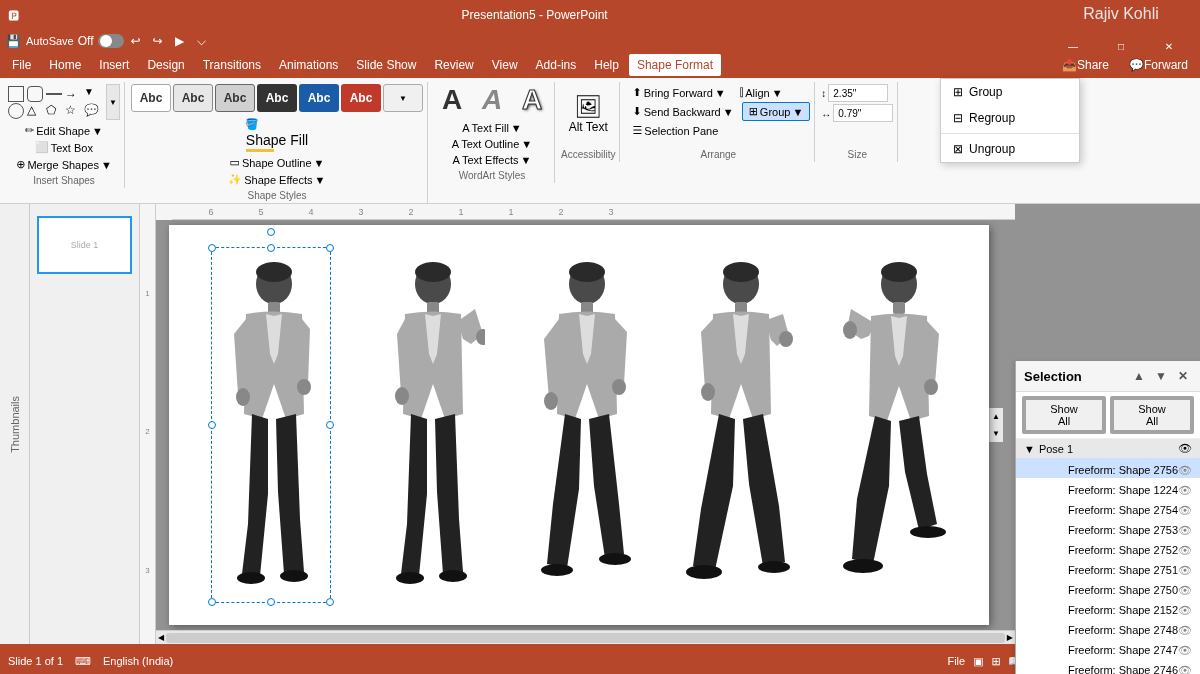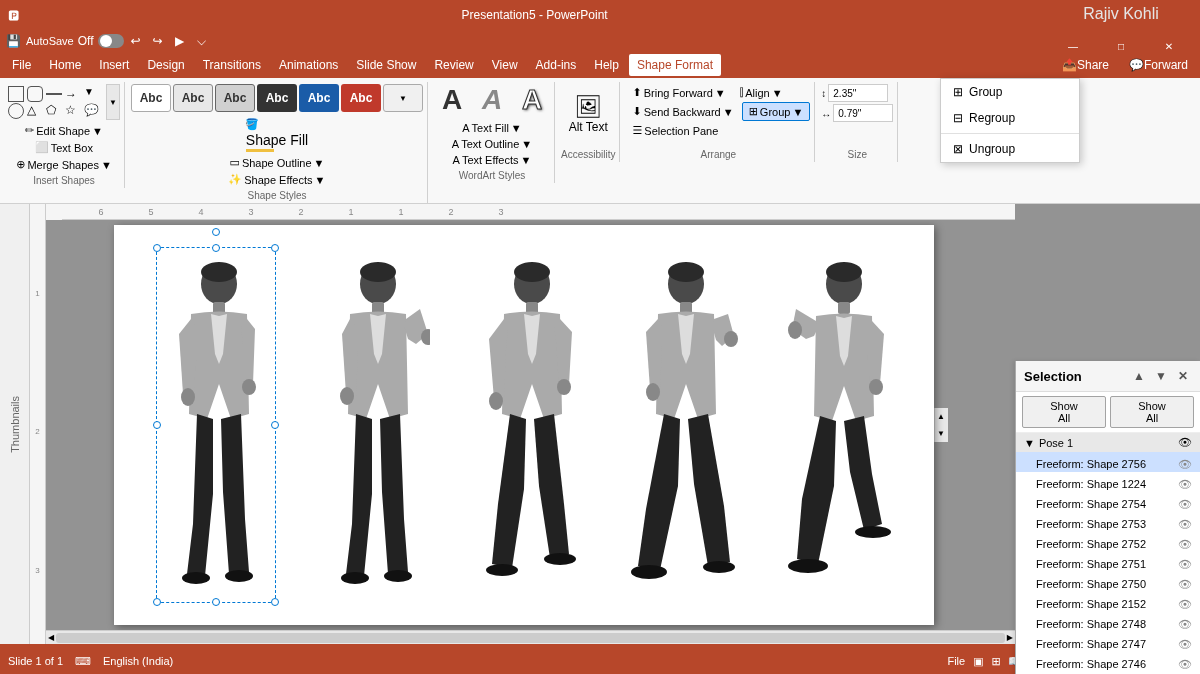--- a/index.html
+++ b/index.html
@@ -235,21 +235,21 @@
 
     .selection-actions {
       display: flex;
       gap: 4px;
       padding: 4px 6px;
       border-bottom: 1px solid #eee;
     }
     .action-btn {
       padding: 3px 20px;
       background: #f0f0f0;
-      border: 1px solid #a3a3a3;
+      border: 4px solid #a3a3a3;
       border-radius: 2px;
       cursor: pointer;
       font-size: 11px;
     }
 
     .selection-list {
       flex: 1;
       overflow-y: auto;
       font-size: 11px;
     }
@@ -261,21 +261,21 @@
       align-items: center;
       gap: 4px;
       cursor: pointer;
       font-size: 11px;
     }
 
     .list-item {
       padding: 6px 8px 2px 20px;
       display: flex;
       align-items: center;
-      justify-content: space-between;
+      justify-content: flex-end;
       cursor: pointer;
       height: 20px;
     }
     .list-item.selected { background: #cce0ff; }
     .list-item-eye { color: #888; font-size: 11px; cursor: pointer; }
 
     
     .dropdown-menu {
       position: absolute;
       right: 0;
@@ -658,20 +658,28 @@
       <span>Ungroup</span>
     </div>
   </div>
 </div>
 
 <div class="app-body" style="height:440px;position:relative;">
 
   <div style="position:relative;width:30px;background:#f0f0f0;border-right:1px solid #ccc;display:flex;align-items:center;justify-content:center;">
     <span style="writing-mode:vertical-rl;transform:rotate(180deg);font-size:11px;color:#666;">Thumbnails</span>
   </div>
+  <div class="thumbnails" style="width:110px;">
+    <div style="position:relative;margin-top:4px;">
+
+      <div class="slide-thumb" style="width:95px;height:58px;background:white;border:2px solid #2196f3;">
+        <span style="font-size:9px;color:#aaa">Slide 1</span>
+      </div>
+    </div>
+  </div>
 
   <div style="width:16px;background:#f5f5f5;border-right:1px solid #ccc;display:flex;flex-direction:column;align-items:center;font-size:8px;color:#888;">
     <div style="height:16px;"></div>
     <div style="flex:1;display:flex;flex-direction:column;justify-content:space-around;align-items:center;padding:4px 0;">
       <span>1</span>
       <span>2</span>
       <span>3</span>
     </div>
   </div>
 

